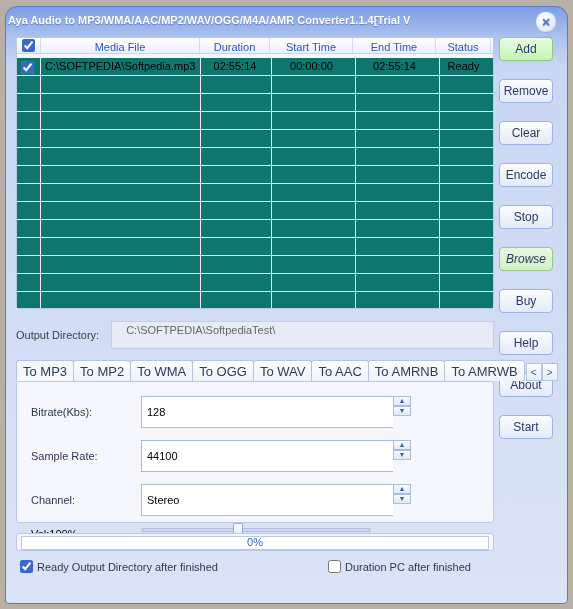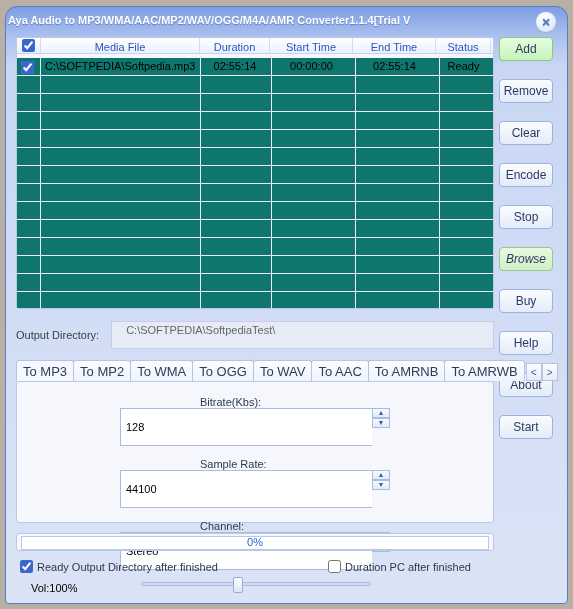--- a/index.html
+++ b/index.html
@@ -58,24 +58,24 @@
 .tabs { margin-top:10px; display:flex; align-items:flex-end; height:22px; }
 .tab { height:21px; padding:3px 6px; background:linear-gradient(#fcfdff,#eef3fc);
   border:1px solid #b6c4e4; border-bottom:none; border-radius:3px 3px 0 0; margin-right:-1px;
   color:#2f3b5a; cursor:pointer; white-space:nowrap; font-size:13px;text-align:center;}
 .tab.active { background:#f5f8ff; position:relative; z-index:2; }
 .tabs .scroller { display:flex; margin-left:2px; }
 .tabs .scroller button{ width:16px; height:18px; background:linear-gradient(#fcfdff,#e6edfa);
   border:1px solid #b6c4e4; color:#43619e; cursor:pointer; font-size:10px;}
 
 .tabpanel { height:142px; padding:14px 14px 10px 14px; }
-.frow { display:flex; align-items:center; margin-bottom:12px;flex-direction:column; }
+.frow { display:flex; align-items:center; margin-bottom:12px; }
 .frow label { width:110px; color:#2e384f; }
 .spin { display:flex; width:270px; }
-.spin input { flex:1; height:38px; border:1px solid #a9bbe0; border-right:none; padding:2px 5px; background:#fff;}
+.spin input { flex:1; height:32px; border:1px solid #a9bbe0; border-right:none; padding:2px 5px; background:#fff;}
 .spin .btns { width:18px; display:flex; flex-direction:column; }
 .spin .btns button { height:10px; border:1px solid #a9bbe0; background:linear-gradient(#f7faff,#e0e9f9);
   font-size:7px; line-height:6px; color:#3e5ea0; cursor:pointer;}
 .volrow { display:flex; align-items:flex-start; }
 .volrow label{ width:110px; }
 .slider { width:230px; height:4px; background:#cfd9ee; border:1px solid #aebde0; border-radius:2px; position:relative;}
 .thumb { position:absolute; top:-6px; width:10px; height:16px; background:linear-gradient(#fdfeff,#dce6f7);
   border:1px solid #94aad6; border-radius:2px;}
 
 .progress { margin-top:10px; height:18px; position:relative; }

